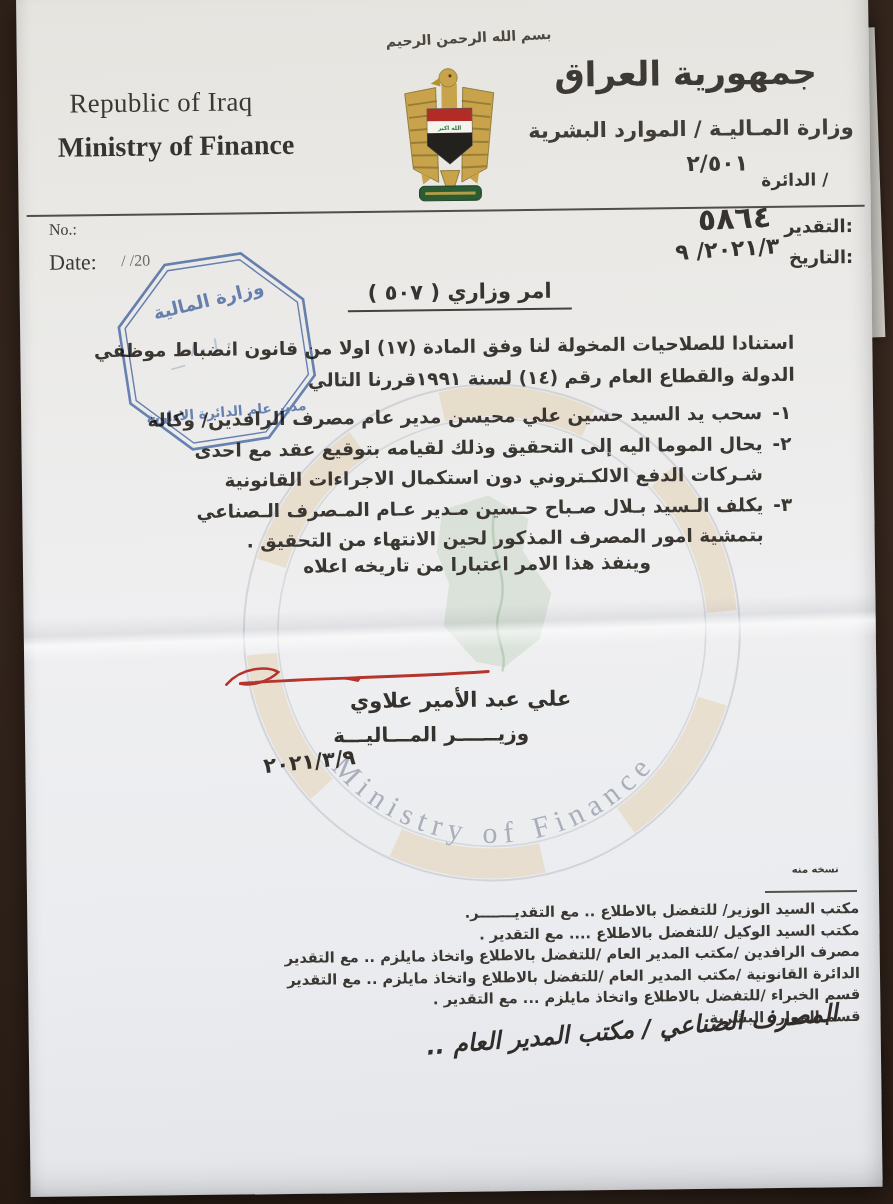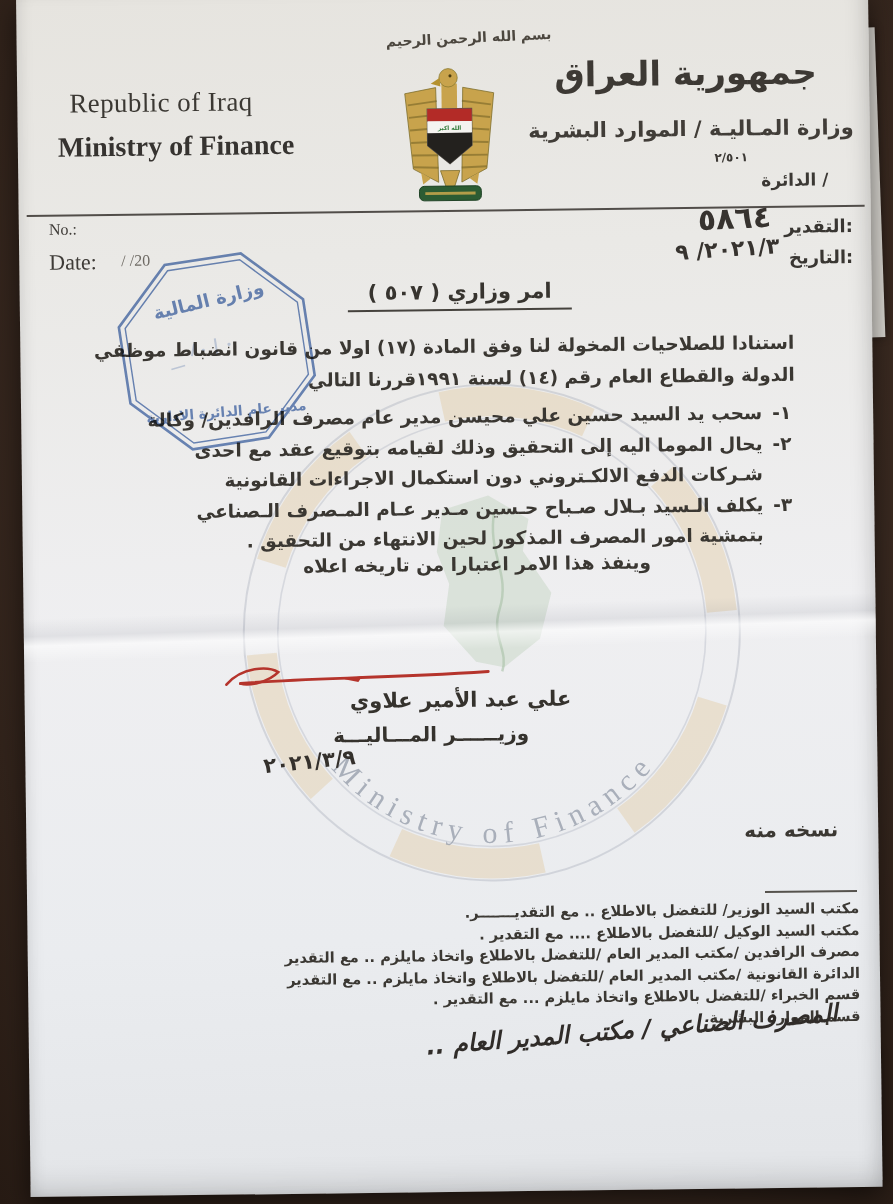--- a/index.html
+++ b/index.html
@@ -24,21 +24,21 @@
   }
   .abs{position:absolute;}
   .z2{z-index:2;}
   
   .en1{left:52px;top:90px;font-family:"Liberation Serif",serif;font-size:27px;color:#3b3833;letter-spacing:.4px;}
   .en2{left:40px;top:133px;font-family:"Liberation Serif",serif;font-size:28px;font-weight:700;color:#363330;}
   .bismillah{left:352px;top:36px;width:200px;text-align:center;font-size:14px;font-weight:700;color:#4c473f;transform:rotate(-2deg);letter-spacing:.5px;}
   .emblem{left:374px;top:62px;width:116px;height:152px;}
   .ar-head{right:52px;top:62px;font-size:34px;font-weight:700;color:#3d3934;letter-spacing:-1px;}
   .ar-head2{right:16px;top:126px;font-size:21px;font-weight:700;color:#413d38;white-space:nowrap;}
-  .unit-code{right:122px;top:160px;font-size:12px;font-weight:700;color:#3c3935;direction:ltr;text-align:right;}
+  .unit-code{right:122px;top:160px;font-size:22px;font-weight:700;color:#3c3935;direction:ltr;text-align:right;}
   .dept{right:42px;top:180px;font-size:17px;font-weight:700;color:#3b3834;margin-left:45px;}
   .rule{left:8px;top:216px;width:838px;height:2px;background:#514d49;}
   
   .no-label{left:30px;top:222px;font-family:"Liberation Serif",serif;font-size:16px;color:#3e3b37;}
   .date-label{left:30px;top:251px;font-family:"Liberation Serif",serif;font-size:22px;color:#3e3b37;}
   .date-print{left:102px;top:254px;font-family:"Liberation Serif",serif;font-size:16px;color:#6e6a64;text-align:right;}
   .num-label{right:18px;top:226px;font-size:18px;font-weight:700;color:#393632;}
   .num-value{right:100px;top:210px;font-size:30px;font-weight:600;color:#37332f;letter-spacing:9px;transform:rotate(-2deg);}
   .datear-label{right:18px;top:257px;font-size:18px;font-weight:700;color:#393632;}
   .datear-value{right:92px;top:246px;font-size:22px;font-weight:600;color:#37332f;direction:ltr;letter-spacing:2px;transform:rotate(-3deg);}
@@ -54,21 +54,21 @@
   .item .txt{flex:1 1 auto;}
   .closing{right:224px;top:560px;font-size:18.5px;font-weight:700;color:#3a3732;direction:rtl;white-space:nowrap;}
   
   .sig-stroke{left:192px;top:658px;width:286px;height:42px;z-index:3;}
   .sig-name{left:318px;top:694px;width:236px;text-align:center;font-size:21px;font-weight:700;color:#35322d;direction:rtl;white-space:nowrap;}
   .sig-title{left:288px;top:728px;width:236px;text-align:center;font-size:20px;font-weight:700;color:#35322d;direction:rtl;white-space:nowrap;}
   .sig-date{left:238px;top:754px;font-size:21px;font-weight:700;color:#34302c;direction:ltr;letter-spacing:1px;transform:rotate(-5deg);}
   
   .wm{left:168px;top:356px;width:600px;height:566px;z-index:0;pointer-events:none;}
   
-  .dist-head{right:40px;top:828px;font-size:20px;font-weight:700;color:#3b3833;}
+  .dist-head{right:40px;top:874px;font-size:10px;font-weight:700;color:#3b3833;}
   .dist-underline{right:22px;top:901px;width:92px;height:2px;background:#55524d;}
   .dist-lines{right:20px;top:908px;direction:rtl;text-align:right;}
   .dist-line{font-size:14.6px;font-weight:700;color:#3b3833;line-height:21.5px;white-space:nowrap;}
   .hand-note{right:42px;top:1024px;font-size:24px;font-weight:600;font-style:italic;color:#302c29;direction:rtl;white-space:nowrap;transform:rotate(-4deg);letter-spacing:1px;}
 </style>
 </head>
 <body>
 
 <div class="sheet-under" style="left:828px;top:28px;width:52px;height:310px;transform:rotate(-2deg);"></div>
 <div class="sheet-under" style="left:836px;top:1050px;width:44px;height:130px;transform:rotate(-1deg);"></div>

